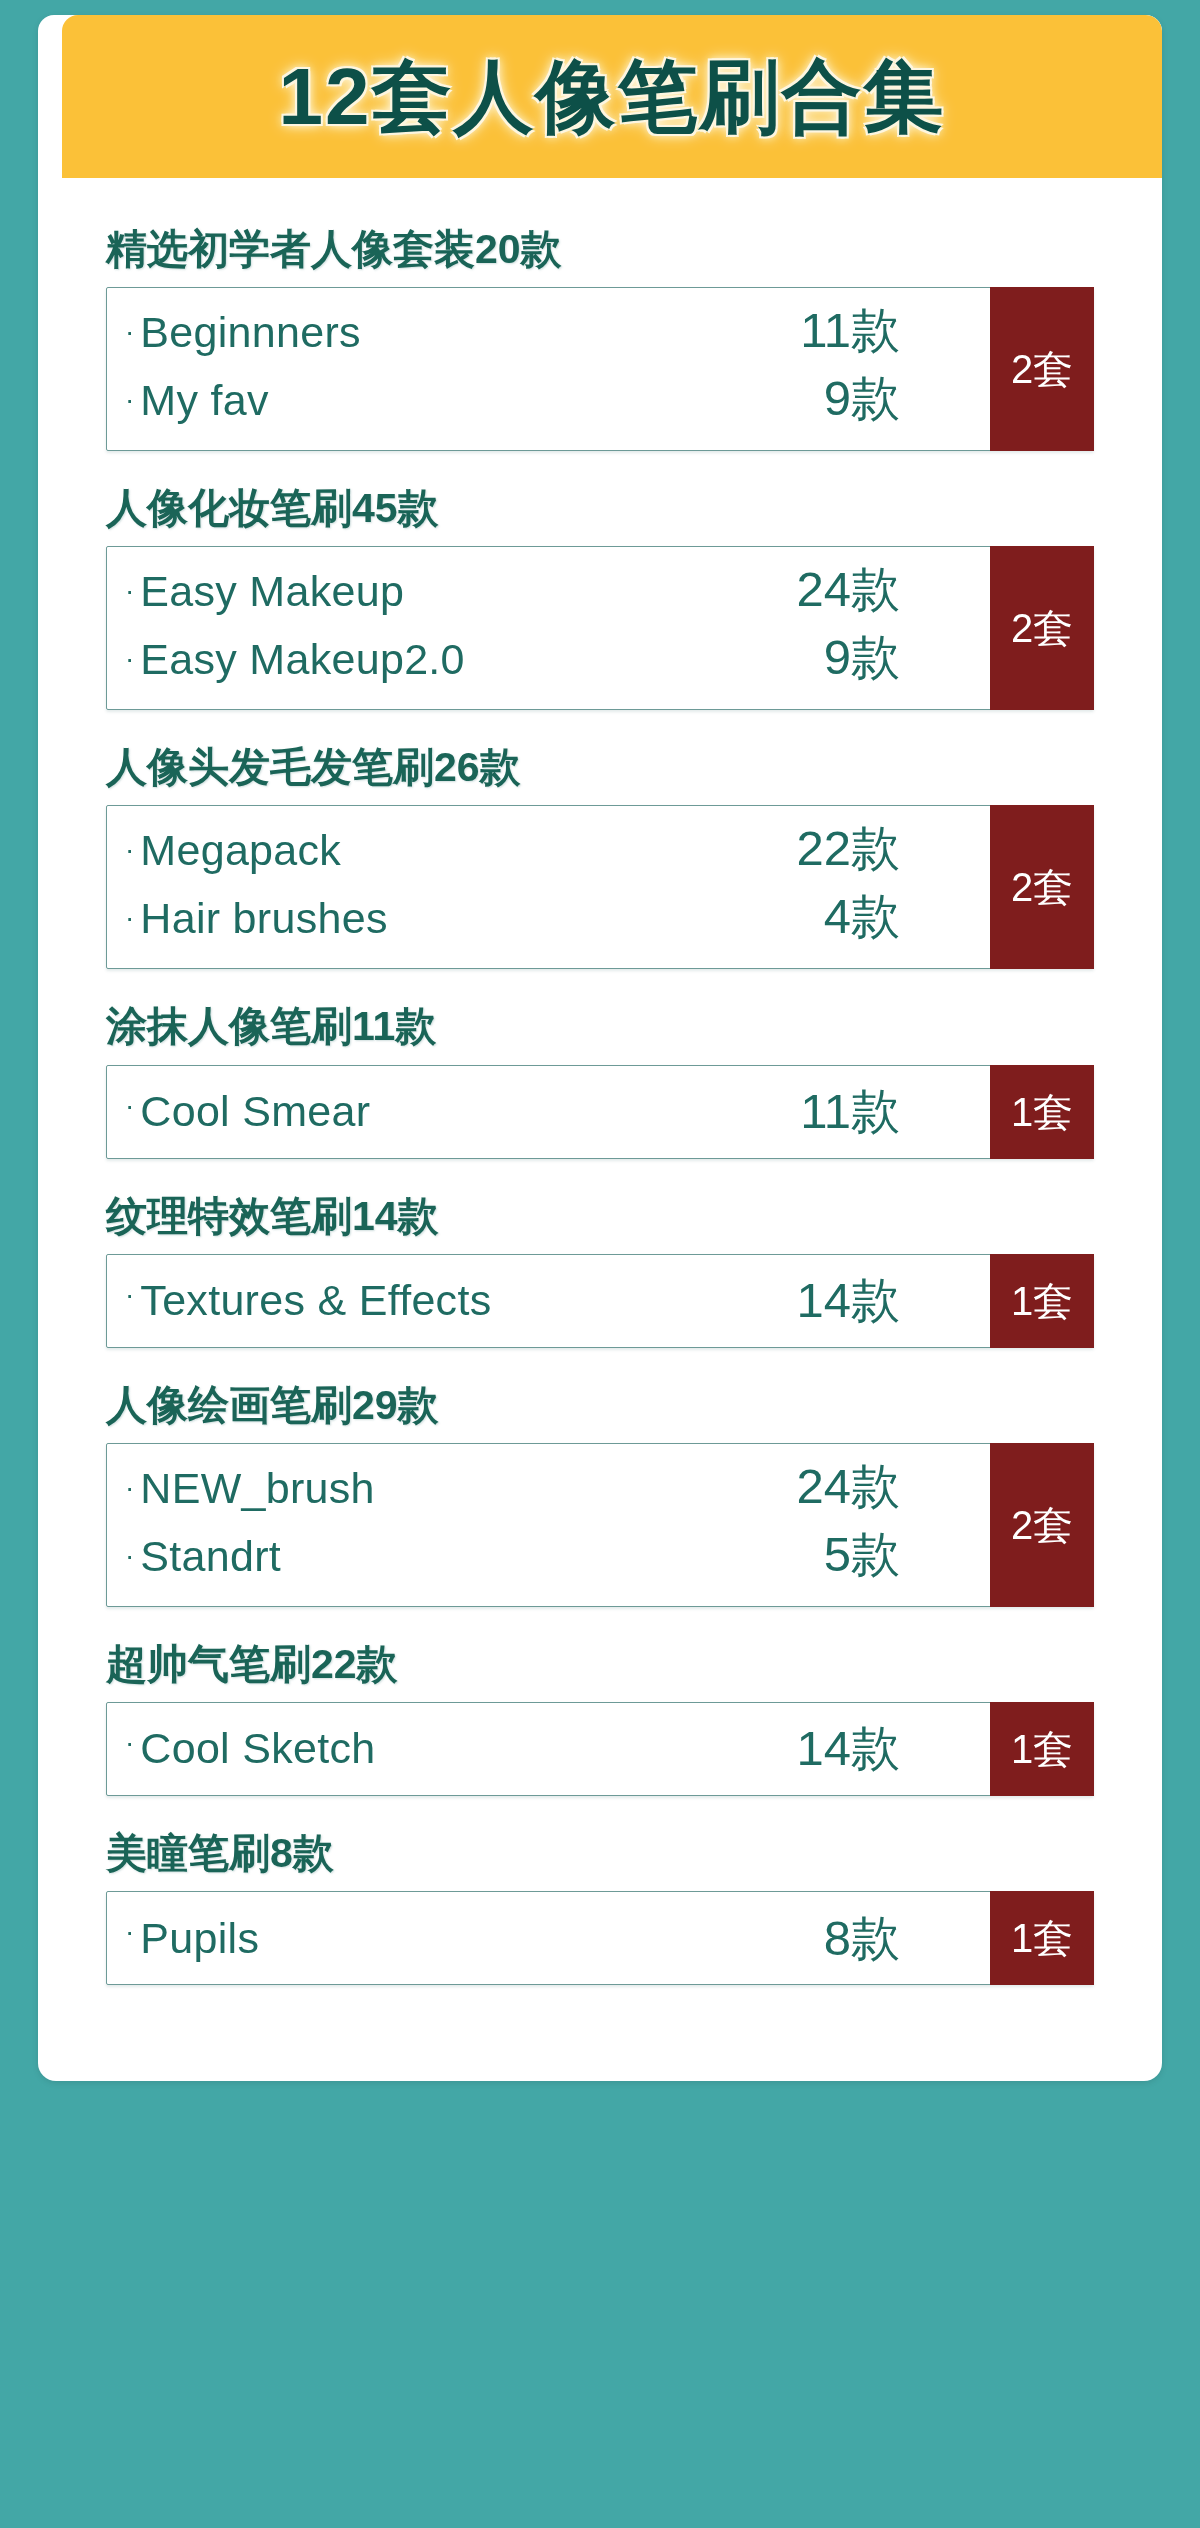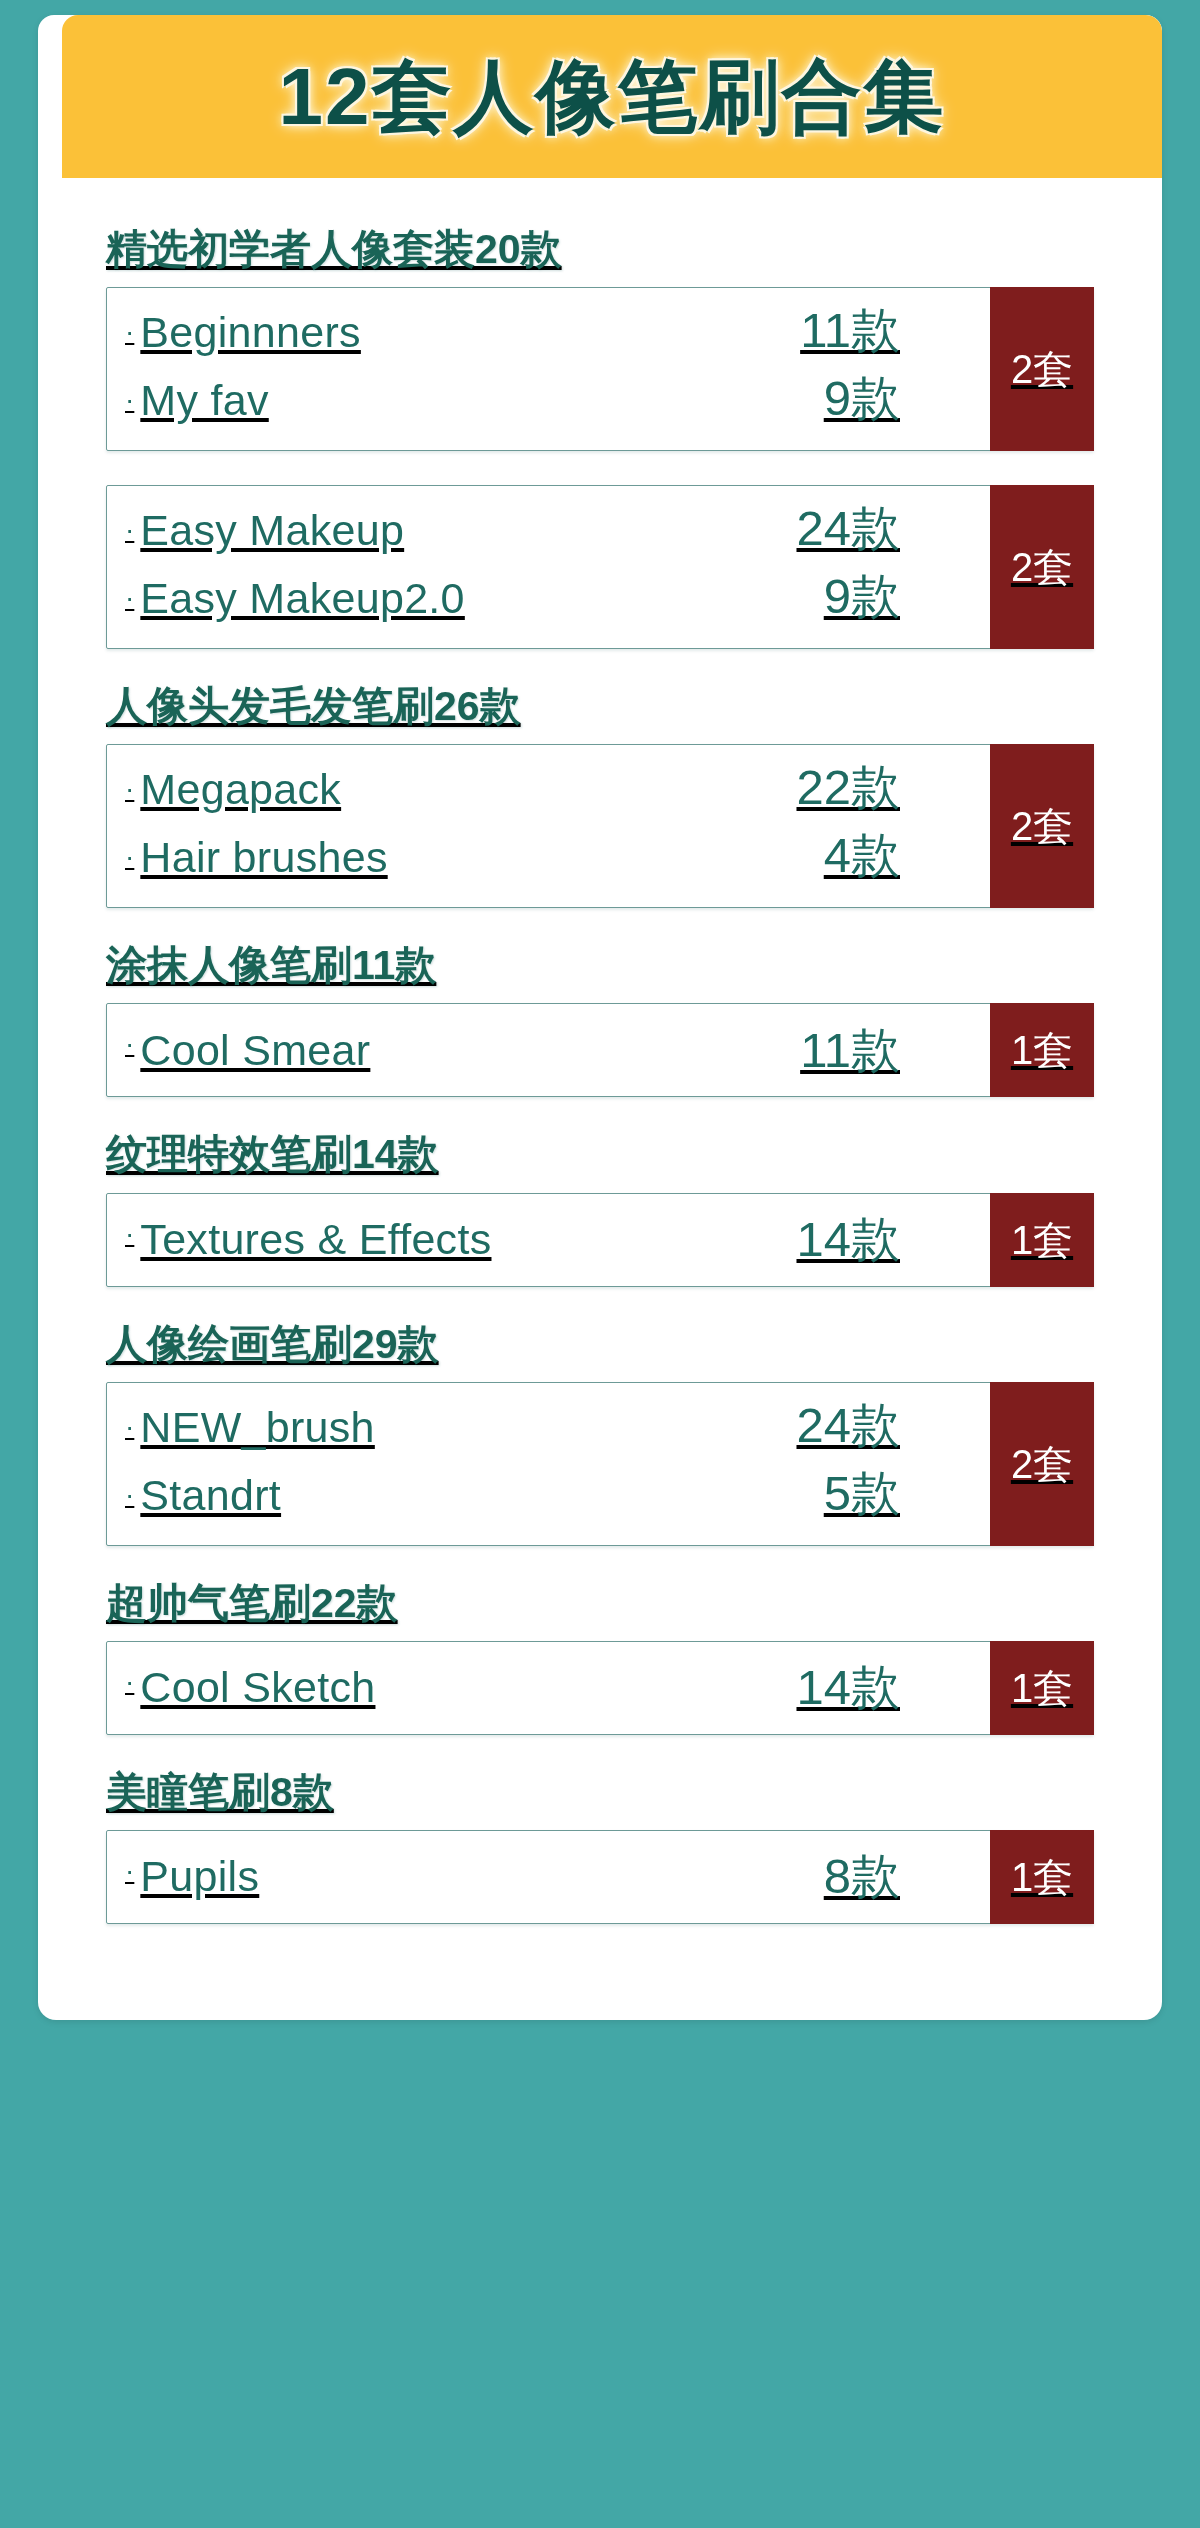--- a/index.html
+++ b/index.html
@@ -59,21 +59,20 @@
        0 0 16px #fffbe8;
     white-space: nowrap;
   }
 
   .sections {
     padding: 48px 68px 0 68px;
   }
 
   .section {
     margin-bottom: 34px;
-    text-decoration: underline;
   }
   .section:last-child { margin-bottom: 0; }
 
   .section-title {
     font-size: 41px;
     font-weight: bold;
     color: #1a6457;
     line-height: 1.15;
     margin: 0 0 14px 0;
     text-shadow: 1px 1px 2px rgba(120,160,160,0.35);
@@ -174,20 +173,21 @@
               <div class="row">
                 <span class="row-bullet">·</span>
                 <span class="row-name">My fav</span>
                 <span class="row-count">9款</span>
               </div>
             </div>
             <div class="badge">2套</div>
           </div>
         </div>
         <div class="section">
+          <div class="section-title">人像化妆笔刷45款</div>
           <div class="section-box">
             <div class="rows">
               <div class="row">
                 <span class="row-bullet">·</span>
                 <span class="row-name">Easy Makeup</span>
                 <span class="row-count">24款</span>
               </div>
               <div class="row">
                 <span class="row-bullet">·</span>
                 <span class="row-name">Easy Makeup2.0</span>

